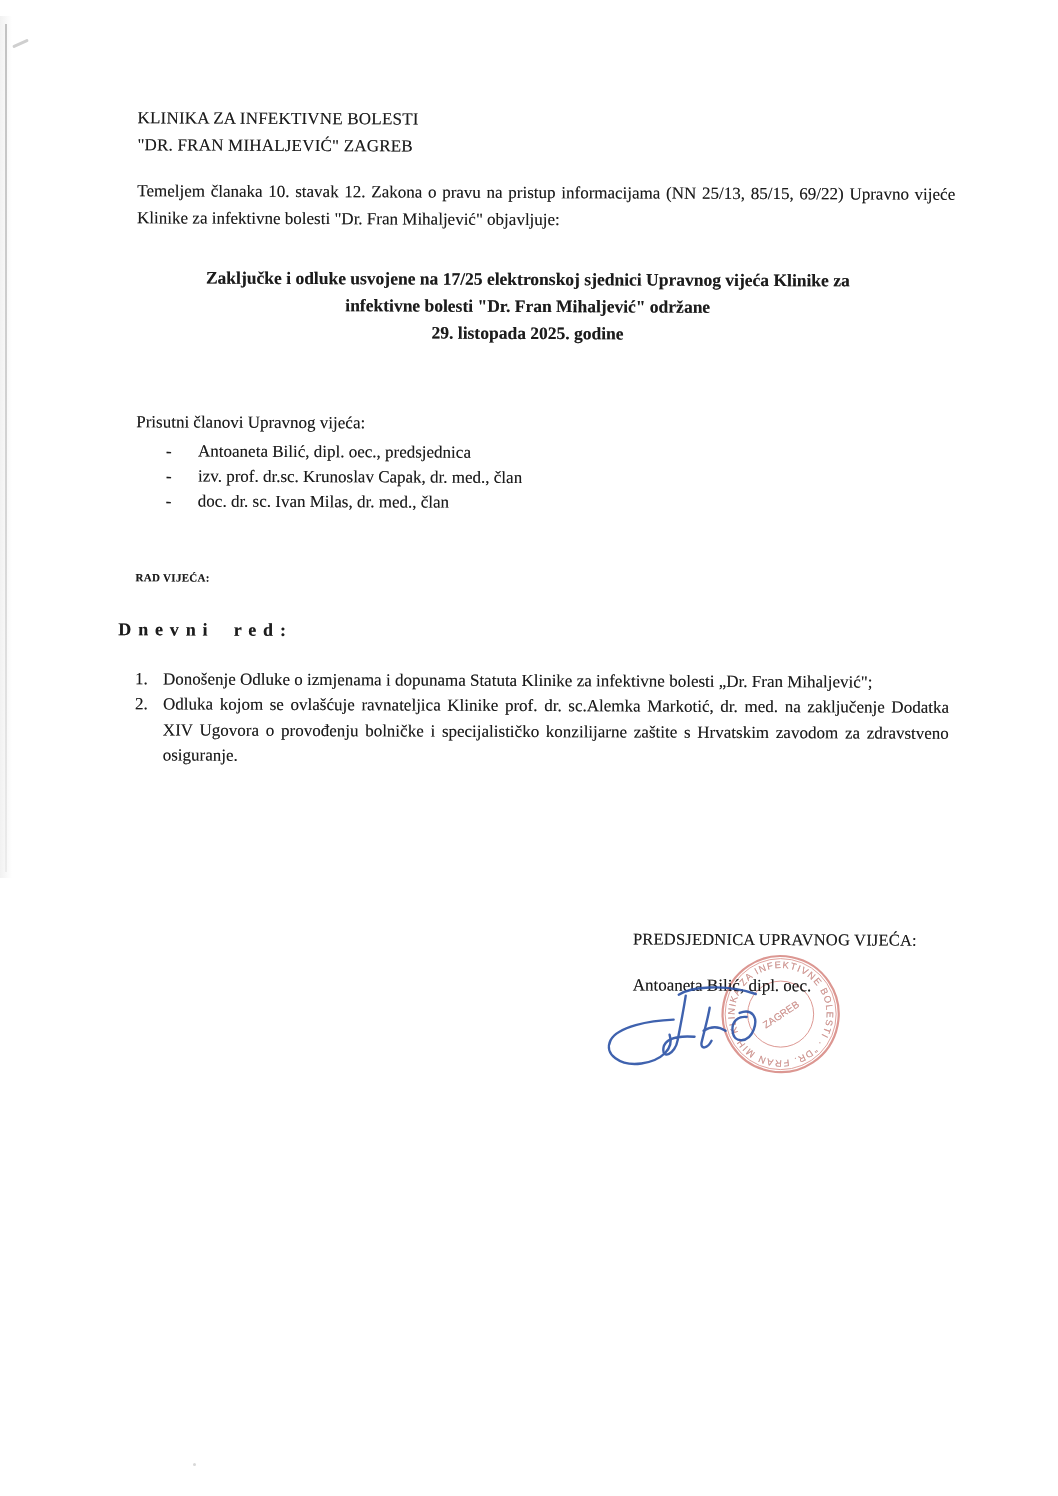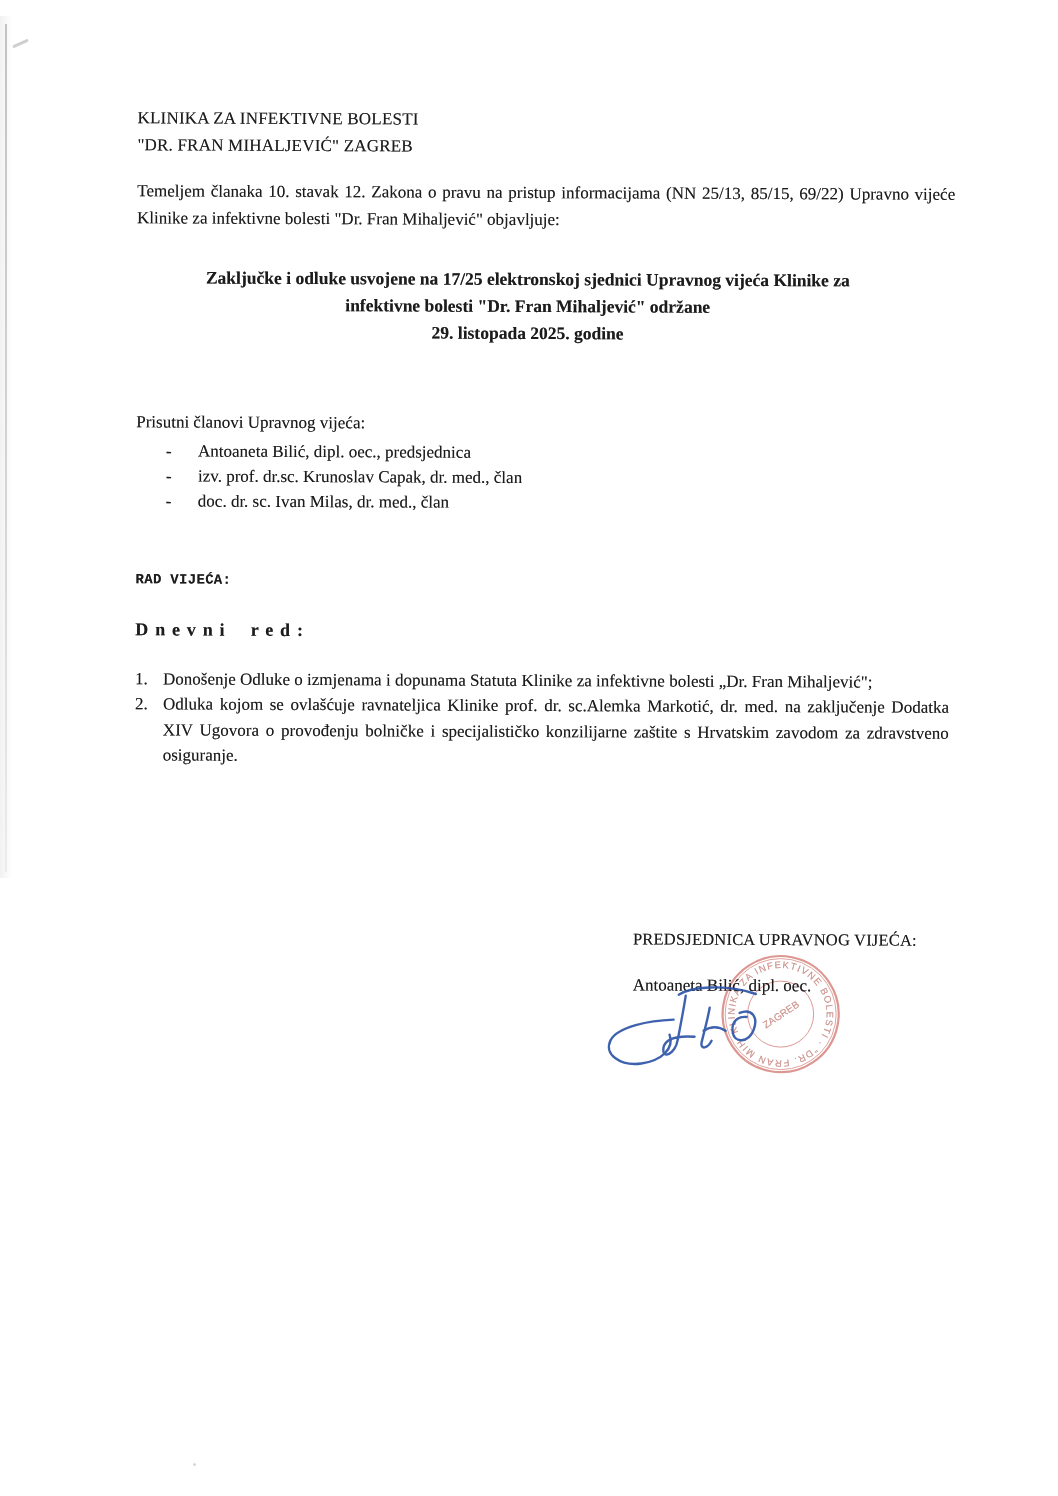--- a/index.html
+++ b/index.html
@@ -19,22 +19,22 @@
     text-shadow:0 0 0.35px rgba(25,25,25,0.55);
   }
   .abs{position:absolute;}
   .letterhead{left:138px;top:90px;font-size:17px;line-height:27px;letter-spacing:0.2px;}
   .intro{left:138px;top:163px;width:818px;font-size:17px;line-height:27px;text-align:justify;margin:0;}
   .doc-title{left:104px;top:250px;width:850px;text-align:center;font-weight:700;font-size:17.5px;line-height:27px;}
   .attendees{left:138px;top:395px;font-size:17px;line-height:26px;}
   .attendees ul{list-style:none;margin:3px 0 0 0;padding:0;}
   .attendees li{position:relative;padding-left:62px;line-height:25px;}
   .attendees li::before{content:"-";position:absolute;left:30px;}
-  .rad-vijeca{left:138px;top:557px;font-weight:700;font-size:14px;letter-spacing:0.3px;font-family:Liberation Mono, monospace;}
-  .dnevni-red{left:138px;top:605px;font-weight:700;font-size:18px;letter-spacing:0.38em;word-spacing:0.45em;}
+  .rad-vijeca{left:138px;top:557px;font-weight:700;font-size:11px;letter-spacing:0.3px;}
+  .dnevni-red{left:121px;top:605px;font-weight:700;font-size:18px;letter-spacing:0.38em;word-spacing:0.45em;}
   .agenda{left:138px;top:652px;width:814px;margin:0;padding:0;list-style:none;font-size:17px;line-height:25.4px;}
   .agenda li{position:relative;padding-left:28px;}
   .agenda .num{position:absolute;left:0;top:0;}
   .agenda .txt{display:block;text-align:justify;}
   .sig-block{left:637px;top:913px;font-size:16.5px;z-index:3;}
   .sig-title{letter-spacing:0.2px;}
   .sig-name{margin-top:26px;font-size:17px;}
   .stamp-svg{left:712px;top:928px;z-index:1;opacity:0.6;}
   .signature-svg{left:596px;top:962px;z-index:4;}
   

